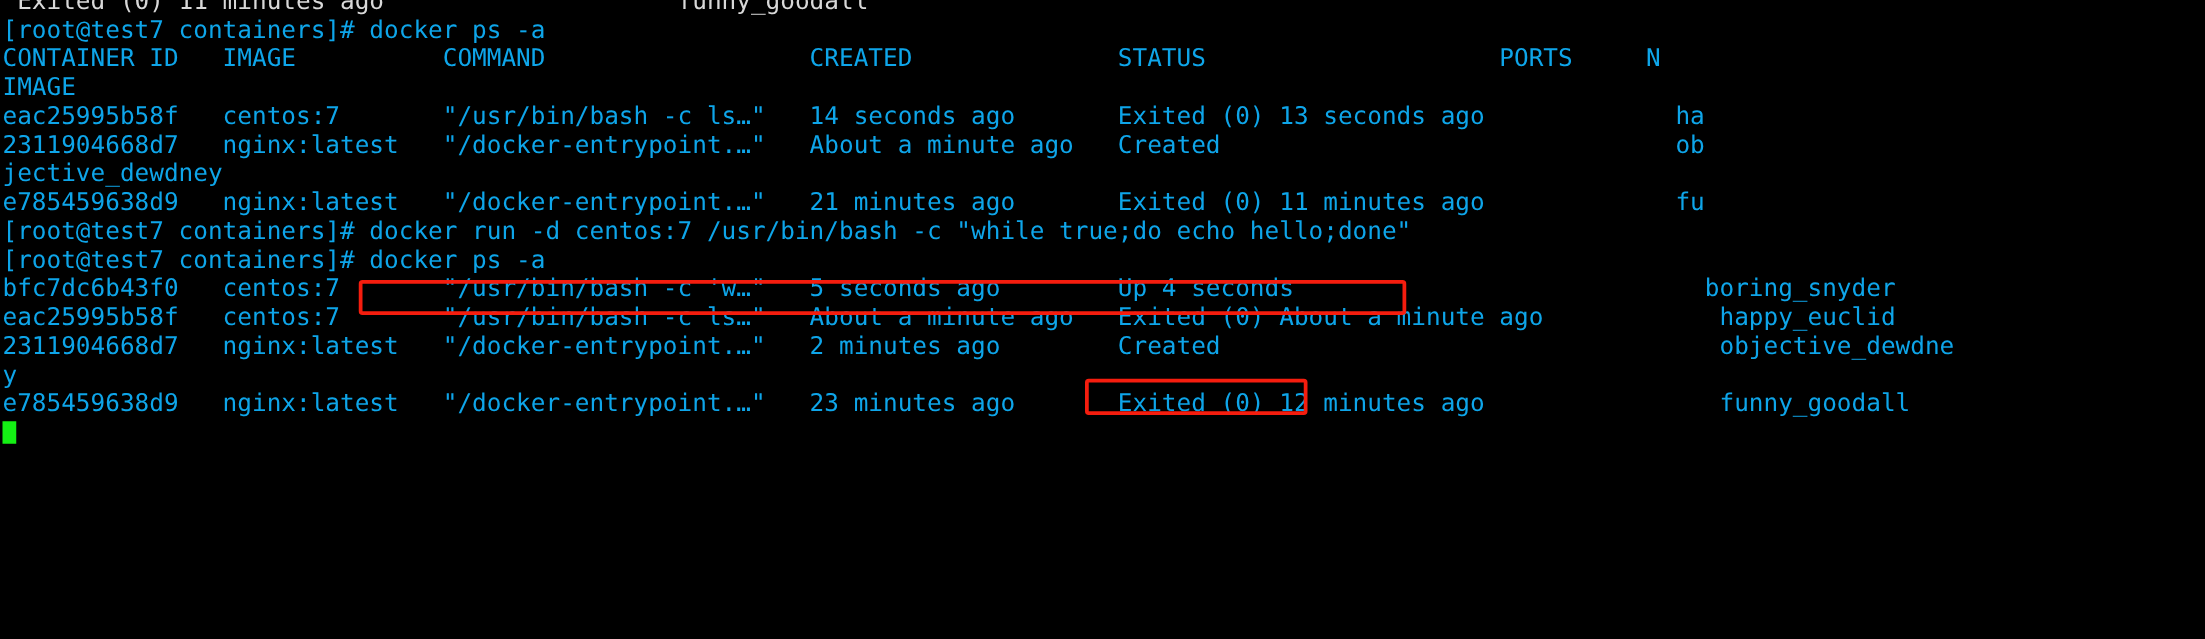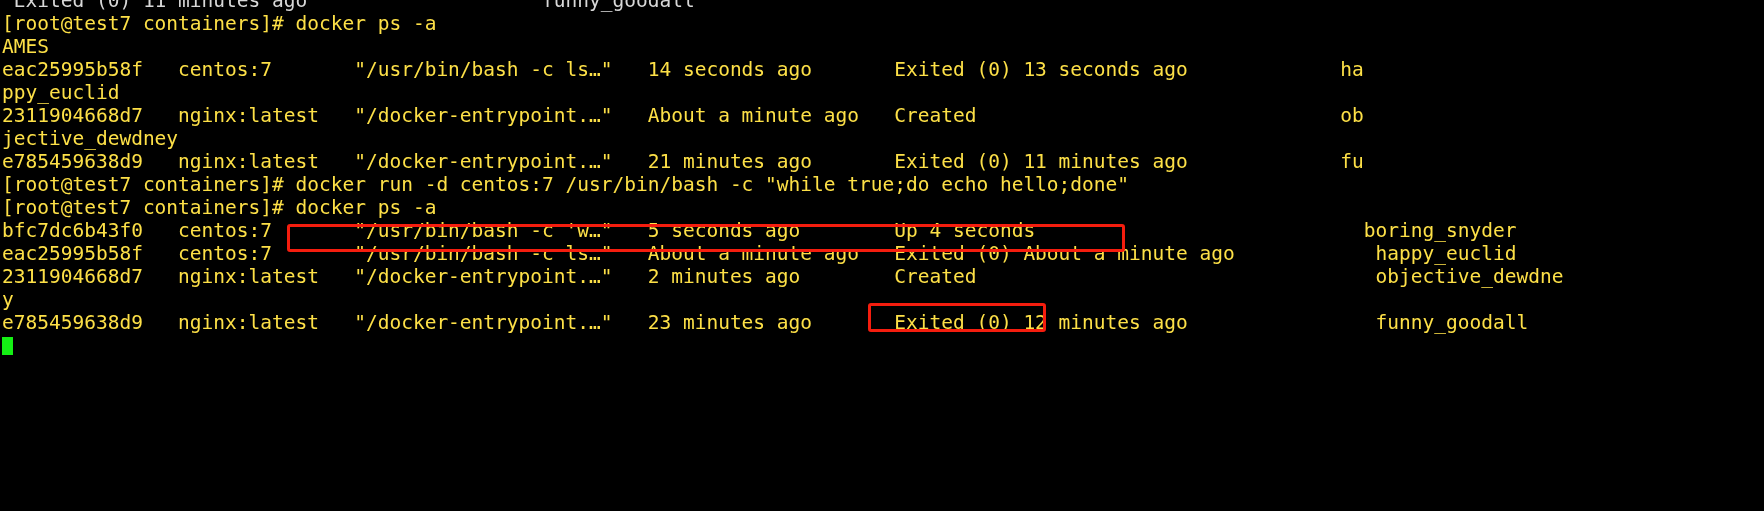--- a/index.html
+++ b/index.html
@@ -38,21 +38,21 @@
     box-sizing: border-box;
   }
 
   .line {
     display: block;
     height: 23px;
     white-space: pre;
     font-family: "DejaVu Sans Mono", "Liberation Mono", monospace;
     font-size: 19.5px;
     line-height: 23px;
-    color: #fde047;
+    color: #0ea5e9;
   }
 
   .line.dim  { color: #d8d8d8; }
 
   
   .cursor {
     display: inline-block;
     width: 11px;
     height: 18px;
     background: #14f014;
@@ -82,23 +82,23 @@
   }
 </style>
 </head>
 <body>
 
 <div id="terminal">
 
   <div id="screen">
     <span class="line dim"> Exited (0) 11 minutes ago                    funny_goodall</span>
     <span class="line">[root@test7 containers]# docker ps -a</span>
-    <span class="line">AMES</span>
+    <span class="line">CONTAINER ID   IMAGE          COMMAND                  CREATED              STATUS                    PORTS     N</span>
+    <span class="line">IMAGE</span>
     <span class="line">eac25995b58f   centos:7       "/usr/bin/bash -c ls…"   14 seconds ago       Exited (0) 13 seconds ago             ha</span>
-    <span class="line">ppy_euclid</span>
     <span class="line">2311904668d7   nginx:latest   "/docker-entrypoint.…"   About a minute ago   Created                               ob</span>
     <span class="line">jective_dewdney</span>
     <span class="line">e785459638d9   nginx:latest   "/docker-entrypoint.…"   21 minutes ago       Exited (0) 11 minutes ago             fu</span>
     <span class="line">[root@test7 containers]# docker run -d centos:7 /usr/bin/bash -c "while true;do echo hello;done"</span>
     <span class="line">[root@test7 containers]# docker ps -a</span>
     <span class="line">bfc7dc6b43f0   centos:7       "/usr/bin/bash -c 'w…"   5 seconds ago        Up 4 seconds                            boring_snyder</span>
     <span class="line">eac25995b58f   centos:7       "/usr/bin/bash -c ls…"   About a minute ago   Exited (0) About a minute ago            happy_euclid</span>
     <span class="line">2311904668d7   nginx:latest   "/docker-entrypoint.…"   2 minutes ago        Created                                  objective_dewdne</span>
     <span class="line">y</span>
     <span class="line">e785459638d9   nginx:latest   "/docker-entrypoint.…"   23 minutes ago       Exited (0) 12 minutes ago                funny_goodall</span>

